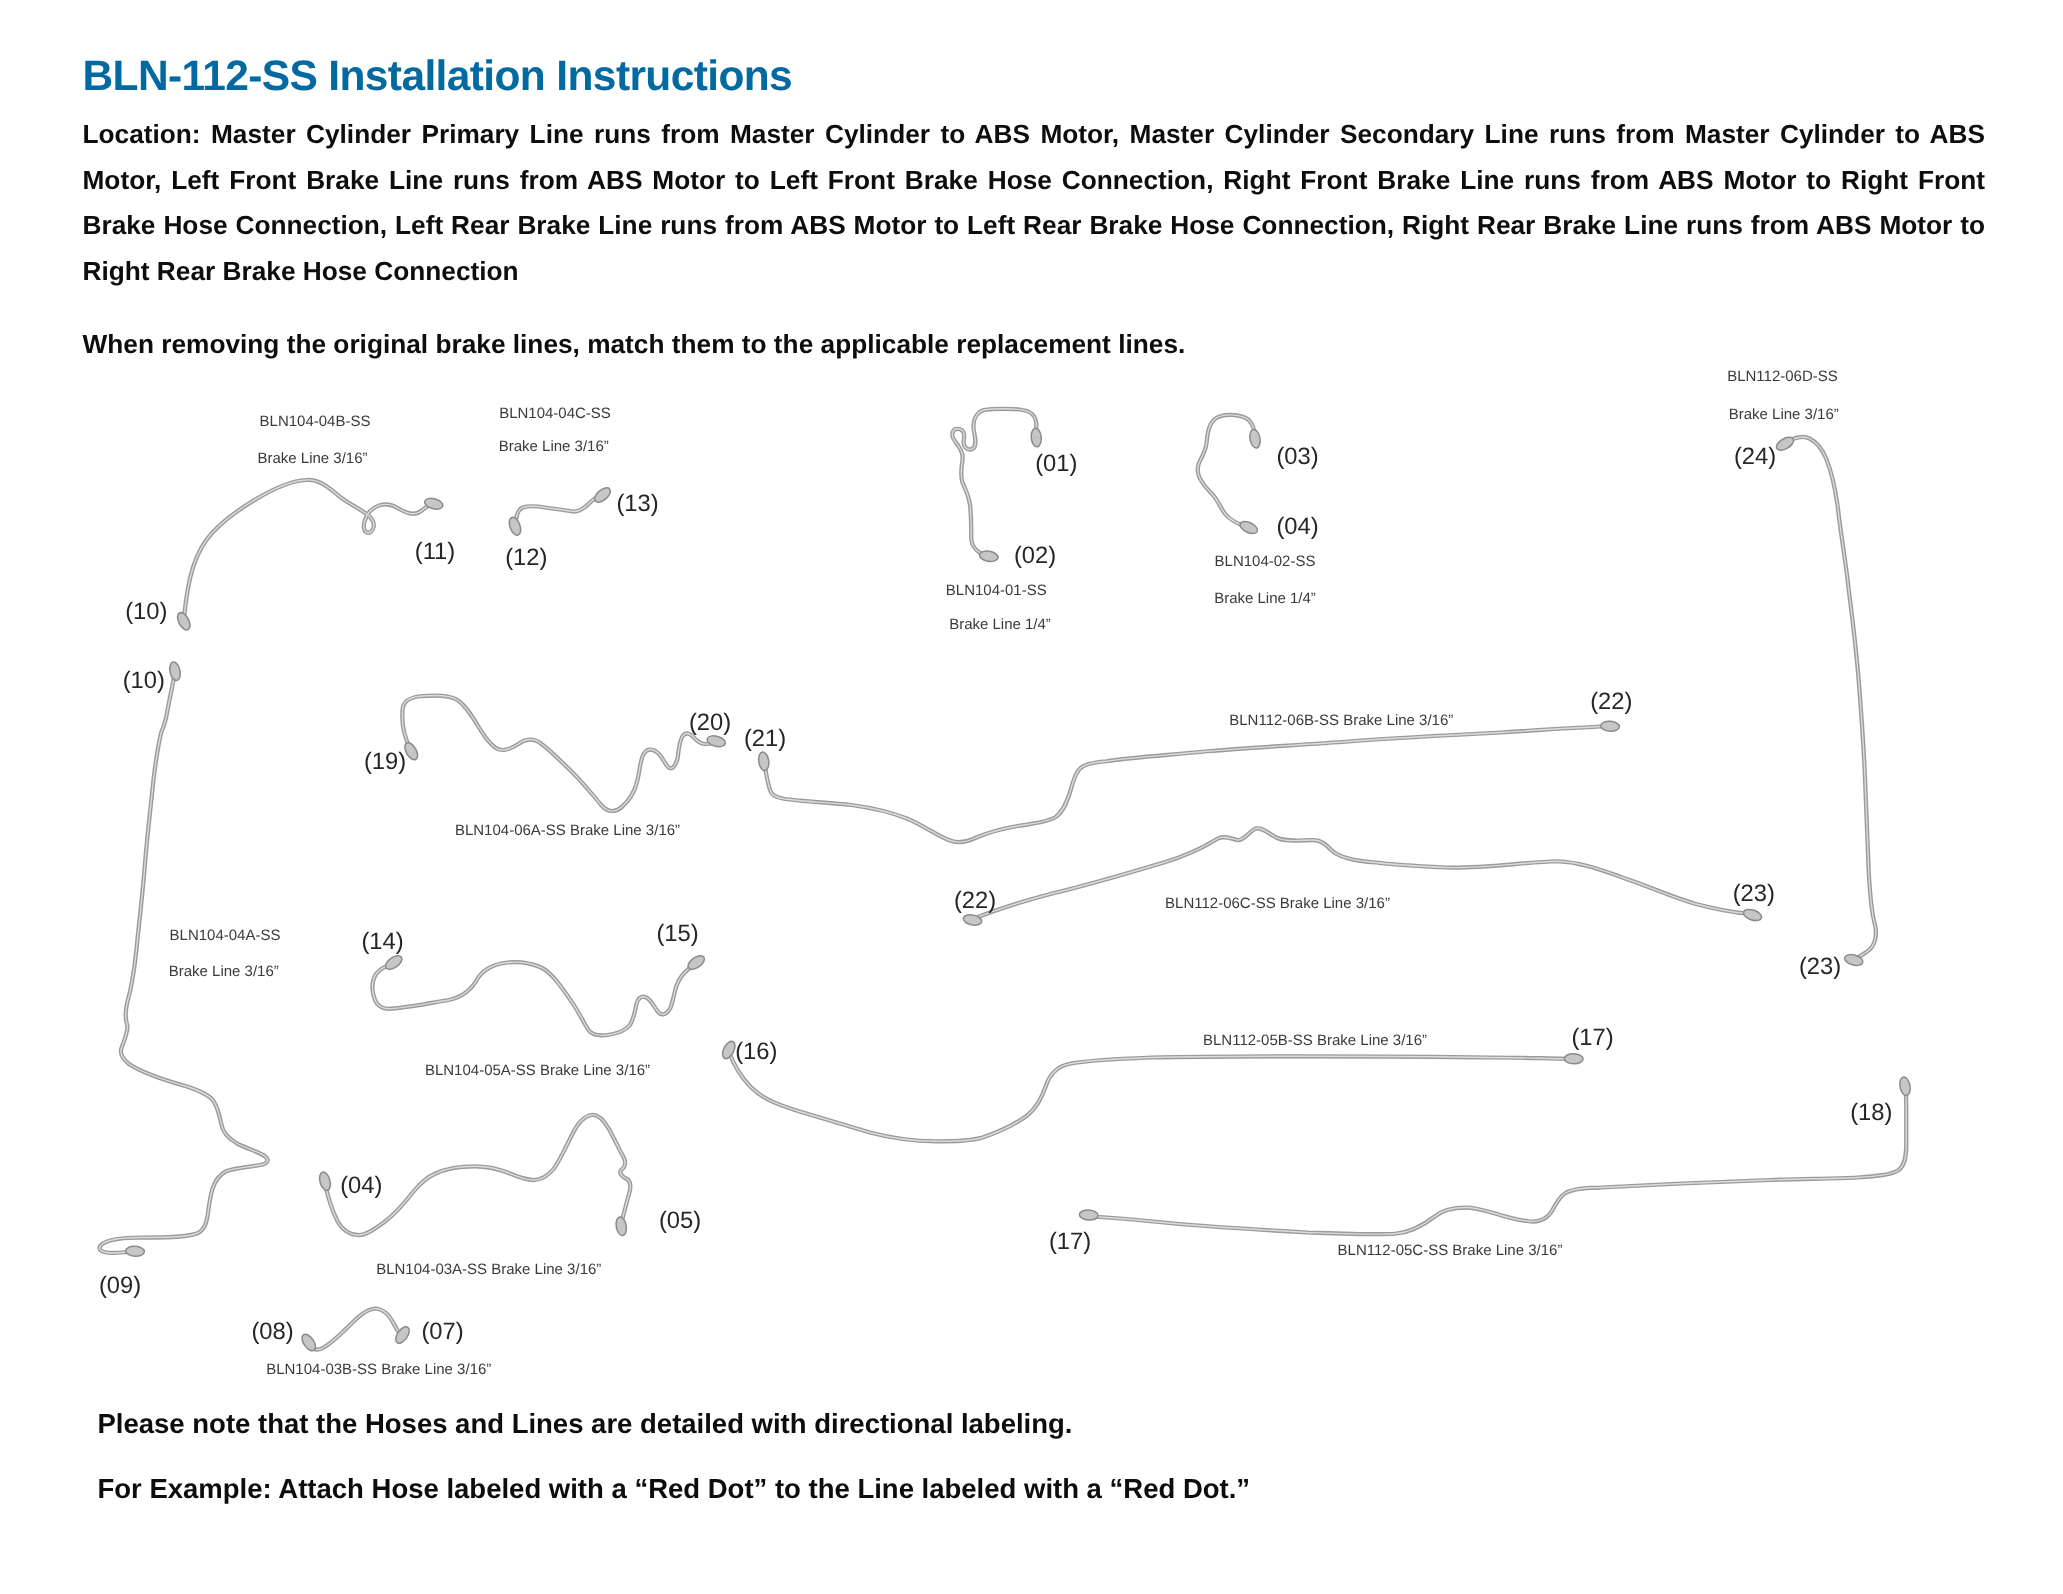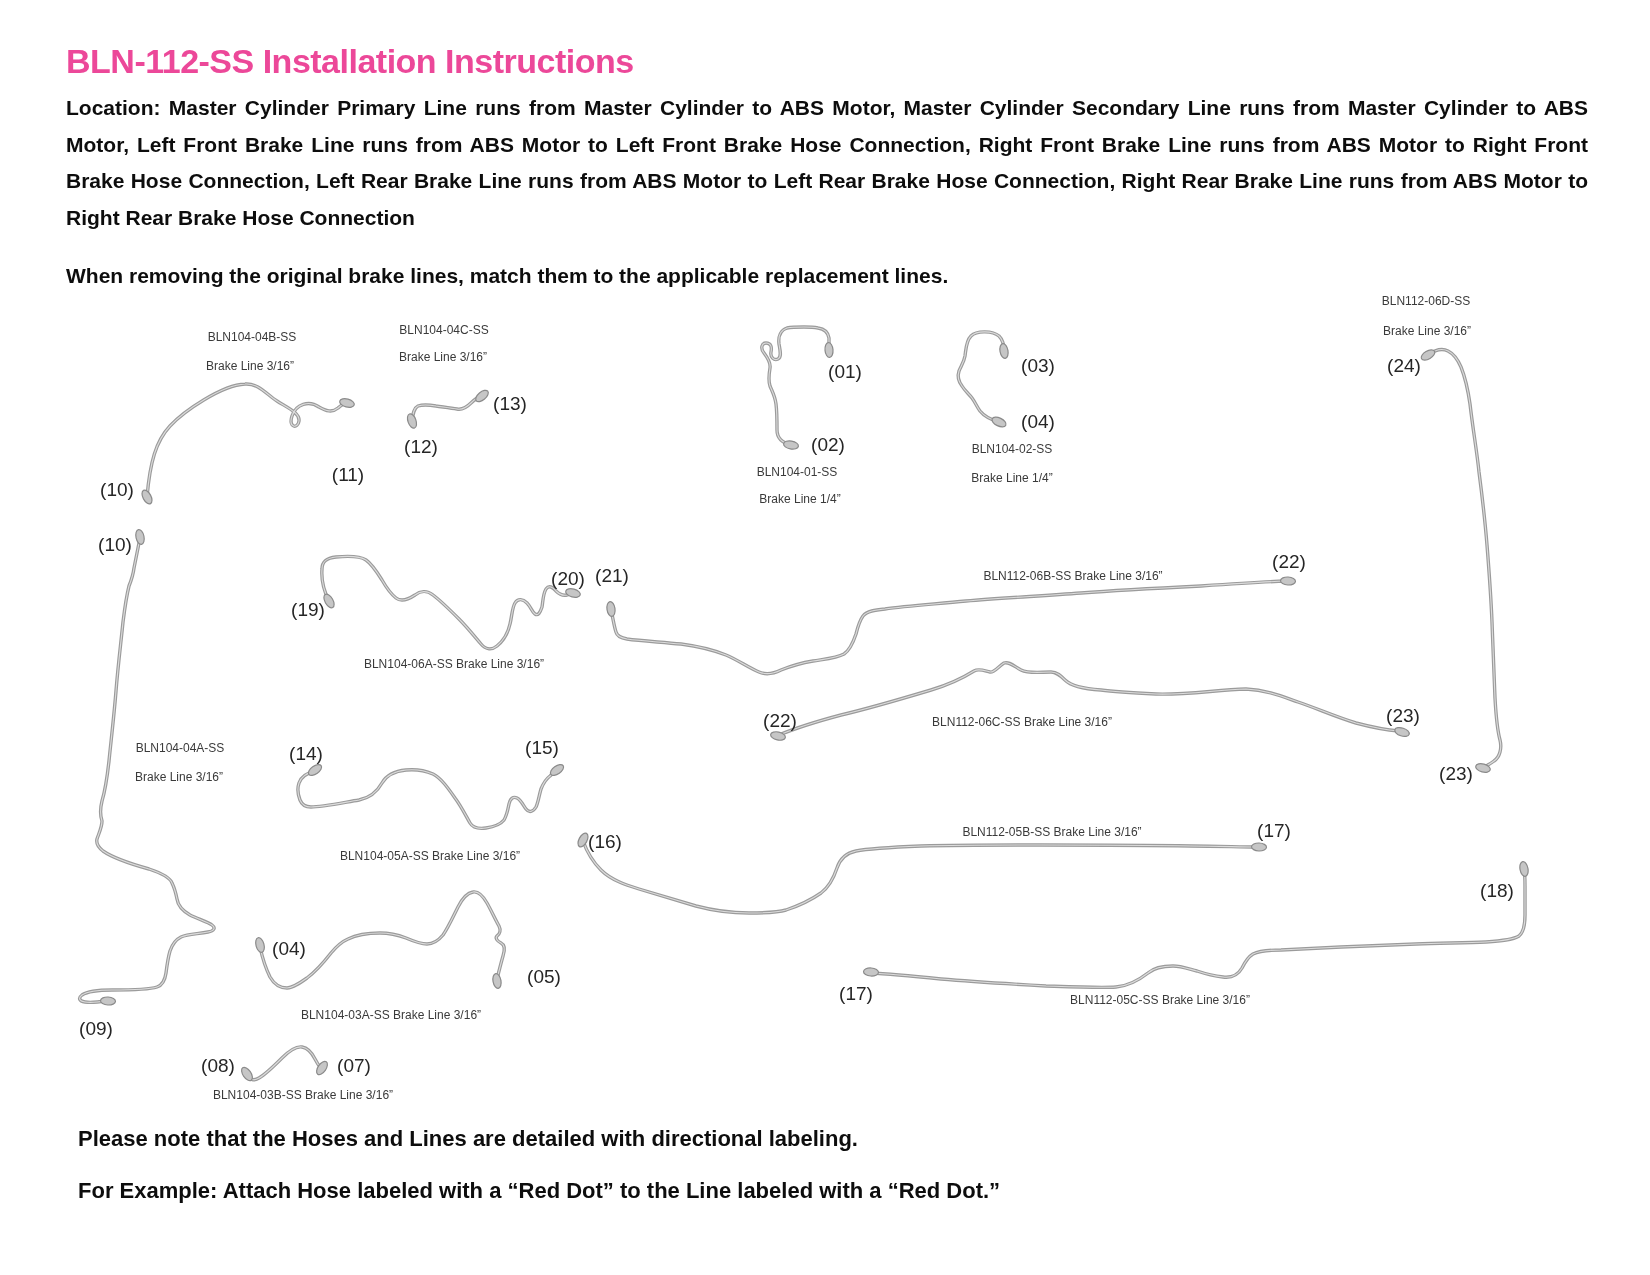--- a/index.html
+++ b/index.html
@@ -2,21 +2,21 @@
 <html><head>
 <meta charset="utf-8">
 <style>
   html,body { margin:0; padding:0; background:#ffffff; }
   .page {
     position:relative; width:1650px; height:1275px; background:#ffffff;
     font-family:"Liberation Sans", sans-serif; overflow:hidden;
   }
   .title {
     position:absolute; left:66px; top:42px;
-    font-size:34px; font-weight:700; color:#ec4899;
+    font-size:34px; font-weight:700; color:#0369a1;
     letter-spacing:-0.5px; white-space:nowrap;
   }
   .para {
     position:absolute; left:66px; width:1522px;
     font-size:21px; font-weight:700; color:#0d0d0d;
     line-height:36.5px; text-align:justify;
   }
   .para.location { top:90px; }
   .para.instruction { top:258px; text-align:left; }
   .note {
@@ -156,32 +156,32 @@
         <span class="callout" style="left: 828px; top: 445px;">(02)</span>
         <span class="callout" style="left: 1038px; top: 366px;">(03)</span>
         <span class="callout" style="left: 1038px; top: 422px;">(04)</span>
         <span class="callout" style="left: 544px; top: 977px;">(05)</span>
         <span class="callout" style="left: 289px; top: 949px;">(04)</span>
         <span class="callout" style="left: 354px; top: 1066px;">(07)</span>
         <span class="callout" style="left: 218px; top: 1066px;">(08)</span>
         <span class="callout" style="left: 96px; top: 1029px;">(09)</span>
         <span class="callout" style="left: 117px; top: 490px;">(10)</span>
         <span class="callout" style="left: 115px; top: 545px;">(10)</span>
-        <span class="callout" style="left: 348px; top: 442px; margin-top: 33px;">(11)</span>
+        <span class="callout" style="left: 348px; top: 442px;">(11)</span>
         <span class="callout" style="left: 421px; top: 447px;">(12)</span>
         <span class="callout" style="left: 510px; top: 404px;">(13)</span>
         <span class="callout" style="left: 306px; top: 754px; text-align: center;">(14)</span>
         <span class="callout" style="left: 542px; top: 748px;">(15)</span>
         <span class="callout" style="left: 605px; top: 842px;">(16)</span>
         <span class="callout" style="left: 1274px; top: 831px;">(17)</span>
         <span class="callout" style="left: 856px; top: 994px;">(17)</span>
         <span class="callout" style="left: 1497px; top: 891px;">(18)</span>
         <span class="callout" style="left: 308px; top: 610px;">(19)</span>
         <span class="callout" style="left: 568px; top: 579px;">(20)</span>
-        <span class="callout" style="left: 612px; top: 576px;">(21)</span>
+        <span class="callout" style="left: 612px; top: 592px;">(21)</span>
         <span class="callout" style="left: 1289px; top: 562px;">(22)</span>
         <span class="callout" style="left: 780px; top: 721px;">(22)</span>
         <span class="callout" style="left: 1403px; top: 716px;">(23)</span>
         <span class="callout" style="left: 1456px; top: 774px;">(23)</span>
         <span class="callout" style="left: 1404px; top: 366px;">(24)</span>
       </div>
   </div>
 
   <div class="note n1">Please note that the Hoses and Lines are detailed with directional labeling.</div>
   <div class="note n2">For Example: Attach Hose labeled with a “Red Dot” to the Line labeled with a “Red Dot.”</div>

